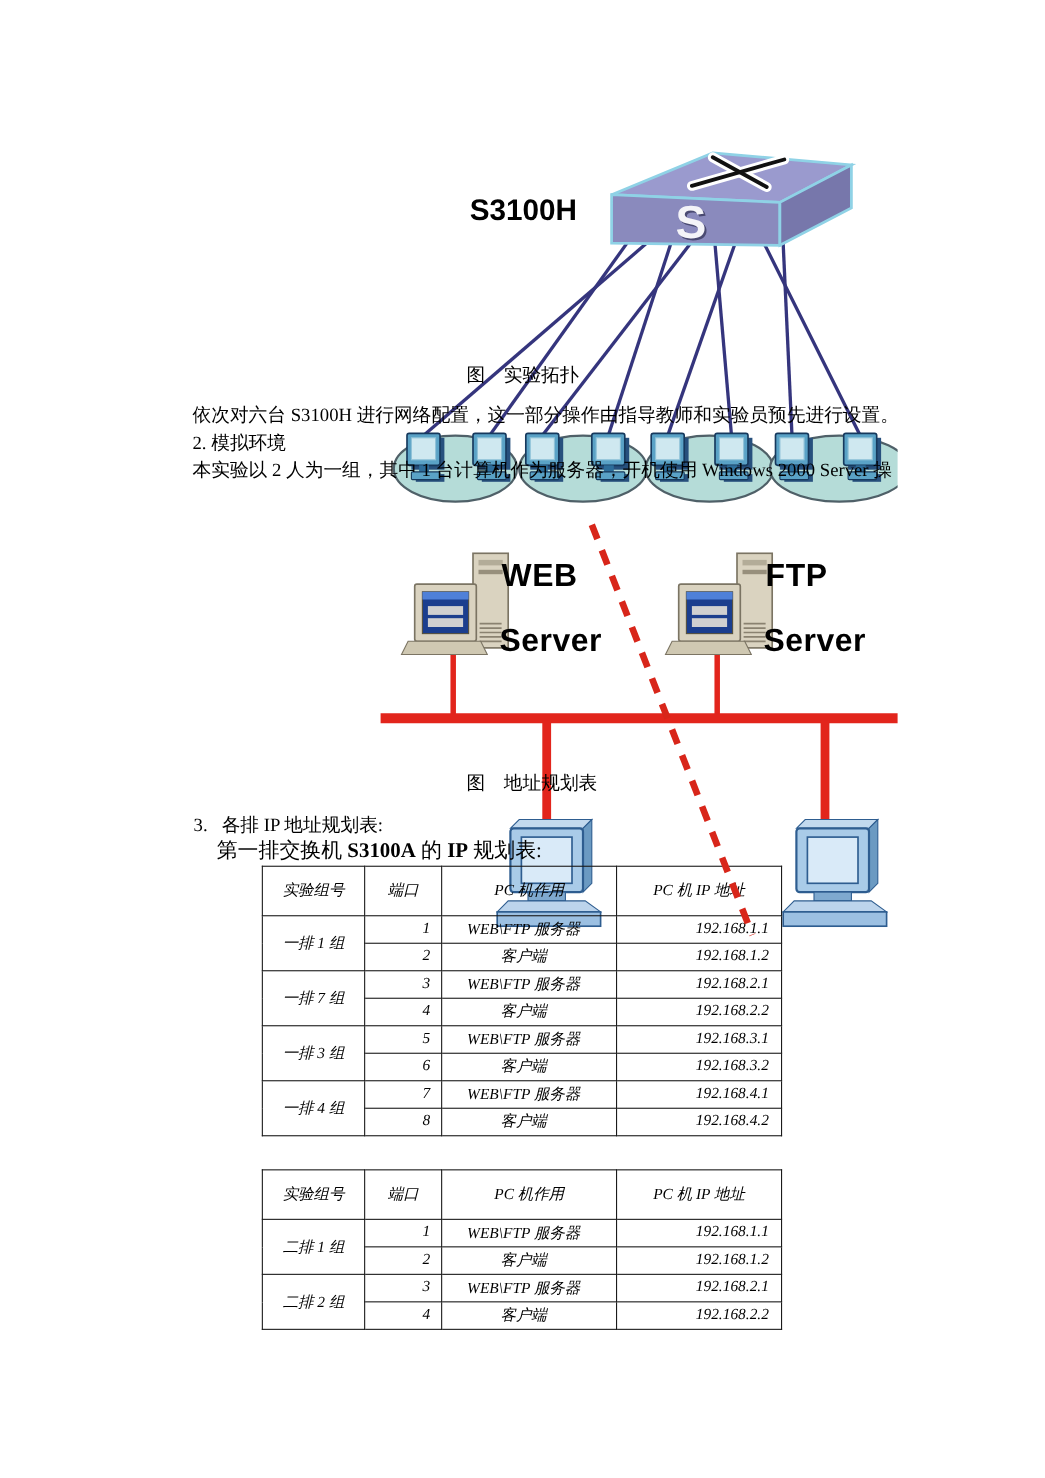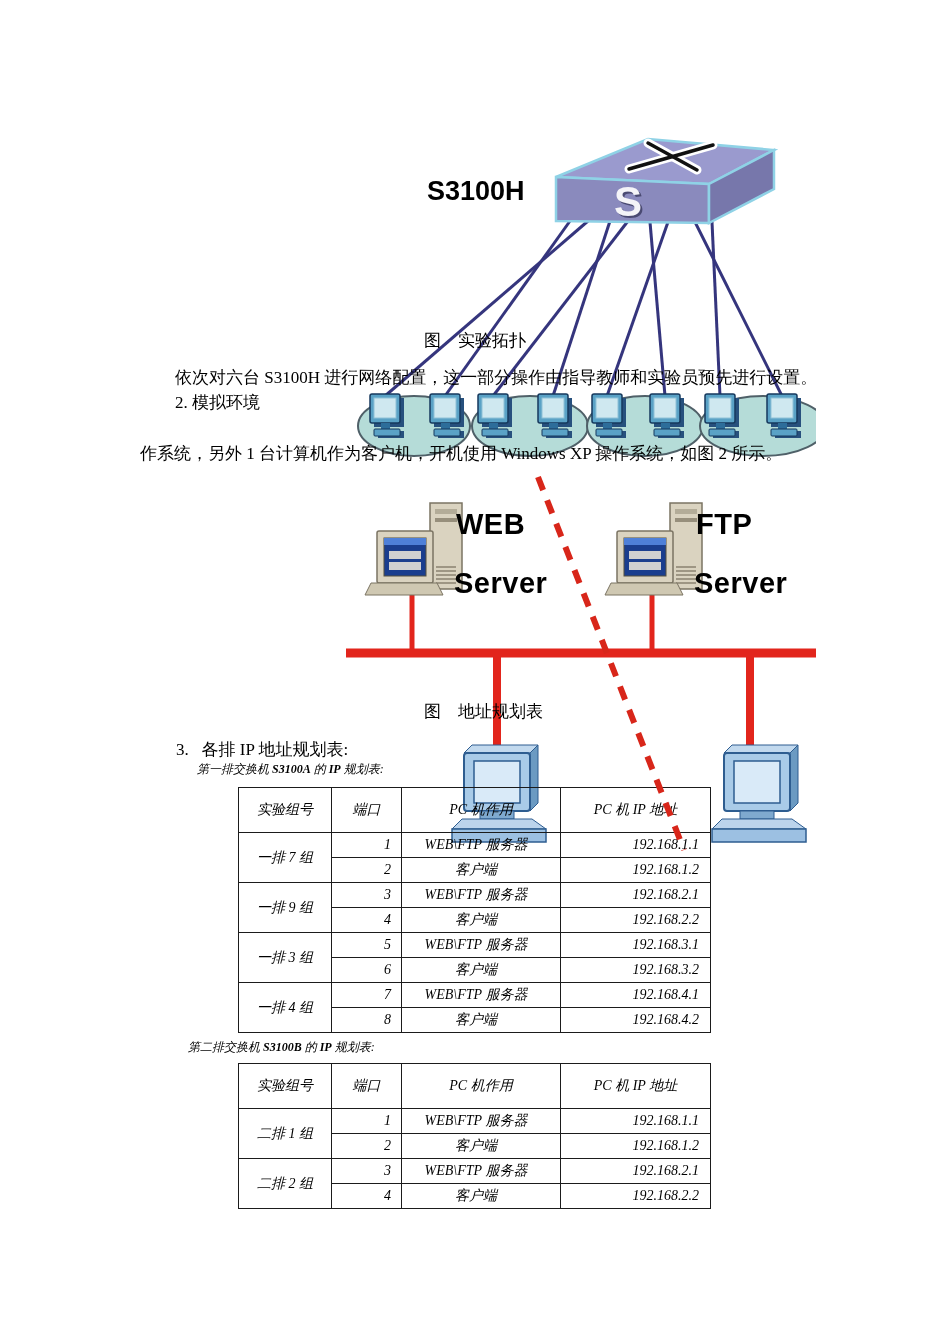--- a/index.html
+++ b/index.html
@@ -8,21 +8,21 @@
   svg{position:absolute;left:0;top:0;}
   .lyr1{z-index:1;}
   .lyr3{z-index:3;pointer-events:none;}
   .t{position:absolute;white-space:nowrap;color:#000;z-index:2;line-height:1.3;}
   .serif{font-family:"Liberation Serif","DejaVu Serif",serif;}
   .sans{font-family:"Liberation Sans","DejaVu Sans",sans-serif;}
   .body-line{font-size:17px;}
   .pre{white-space:pre;}
   .b{font-weight:bold;}
   .cap{font-size:17px;}
-  .sub{font-size:12px;font-style:italic;}
+  .sub{font-size:19px;}
   .sw-label{font-size:27px;font-weight:bold;}
   .sw-letter{font-size:42px;font-weight:800;color:#f4f4f8;width:66px;height:44px;
              line-height:44px;text-align:center;font-style:normal;
              text-shadow:2px 2px 0 #4a4a72;}
   .fig-label{font-size:29px;font-weight:bold;letter-spacing:0.5px;}
   .ip-table{position:absolute;left:238px;width:472px;border-collapse:collapse;
             table-layout:fixed;z-index:2;font-size:14px;
             font-family:"Liberation Serif","DejaVu Serif",serif;color:#000;}
   .ip-table td{border:1.5px solid #1b1b1b;padding:0;background:transparent;overflow:hidden;font-style:italic;}
   .ip-table tr.hdr td{height:44px;text-align:center;}
@@ -129,21 +129,21 @@
     <use href="#clientpc" x="712" y="745"></use>
   </svg>
 
   <div class="t sans sw-label" style="left:427px;top:174px;">S3100H</div>
   <div class="t sans sw-letter" style="left:595px;top:180px;">S</div>
 
   <div class="t serif cap" style="left:424px;top:330px;">图　实验拓扑</div>
 
   <div class="t serif body-line" style="left:175px;top:367px;text-align:center;">依次对六台 S3100H 进行网络配置，这一部分操作由指导教师和实验员预先进行设置。</div>
   <div class="t serif body-line" style="left:175px;top:392px;">2. 模拟环境</div>
-  <div class="t serif body-line" style="left:140px;top:443px;">作系统，另外 1 台计算机作为客户机，开机使用 Windows XP 操作系统，如图 2 所示。</div>
+  <div class="t serif body-line" style="left:175px;top:417px;">本实验以 2 人为一组，其中 1 台计算机作为服务器，开机使用 Windows 2000 Server 操</div>
 
   <div class="t sans fig-label" style="left:456px;top:506px;text-align:right;">WEB</div>
   <div class="t sans fig-label" style="left:454px;top:565px;">Server</div>
   <div class="t sans fig-label" style="left:696px;top:506px;">FTP</div>
   <div class="t sans fig-label" style="left:694px;top:565px;">Server</div>
 
   <div class="t serif cap" style="left:424px;top:701px;">图　地址规划表</div>
 
   <div class="t serif body-line pre" style="left:176px;top:739px;">3.   各排 IP 地址规划表:</div>
 
@@ -157,32 +157,32 @@
         <col style="width:150px">
       </colgroup>
     <tbody>
         <tr class="hdr">
       <td>实验组号</td>
       <td>端口</td>
       <td>PC 机作用</td>
       <td>PC 机 IP 地址</td>
     </tr>
     <tr class="dr">
+      <td class="c-group" rowspan="2">一排 1 组</td>
+      <td class="c-port">1</td>
+      <td class="c-role">WEB\FTP 服务器</td>
+      <td class="c-ip">192.168.1.1</td>
+    </tr>
+    <tr class="dr">
+      <td class="c-port">2</td>
+      <td class="c-role">客户端</td>
+      <td class="c-ip">192.168.1.2</td>
+    </tr>
+    <tr class="dr">
       <td class="c-group" rowspan="2">一排 7 组</td>
-      <td class="c-port">1</td>
-      <td class="c-role">WEB\FTP 服务器</td>
-      <td class="c-ip">192.168.1.1</td>
-    </tr>
-    <tr class="dr">
-      <td class="c-port">2</td>
-      <td class="c-role">客户端</td>
-      <td class="c-ip">192.168.1.2</td>
-    </tr>
-    <tr class="dr">
-      <td class="c-group" rowspan="2">一排 9 组</td>
       <td class="c-port">3</td>
       <td class="c-role">WEB\FTP 服务器</td>
       <td class="c-ip">192.168.2.1</td>
     </tr>
     <tr class="dr">
       <td class="c-port">4</td>
       <td class="c-role">客户端</td>
       <td class="c-ip">192.168.2.2</td>
     </tr>
     <tr class="dr">
@@ -203,21 +203,20 @@
       <td class="c-ip">192.168.4.1</td>
     </tr>
     <tr class="dr">
       <td class="c-port">8</td>
       <td class="c-role">客户端</td>
       <td class="c-ip">192.168.4.2</td>
     </tr>
   </tbody>
     </table>
 
-  <div class="t serif sub" style="left:188px;top:1040px;"><span>第二排交换机 </span><span class="b">S3100B</span><span> 的 </span><span class="b">IP</span><span> 规划表:</span></div>
 
   <table class="ip-table" style="top:1063px;">
     <colgroup>
         <col style="width:93px">
         <col style="width:70px">
         <col style="width:159px">
         <col style="width:150px">
       </colgroup>
     <tbody>
         <tr class="hdr">

